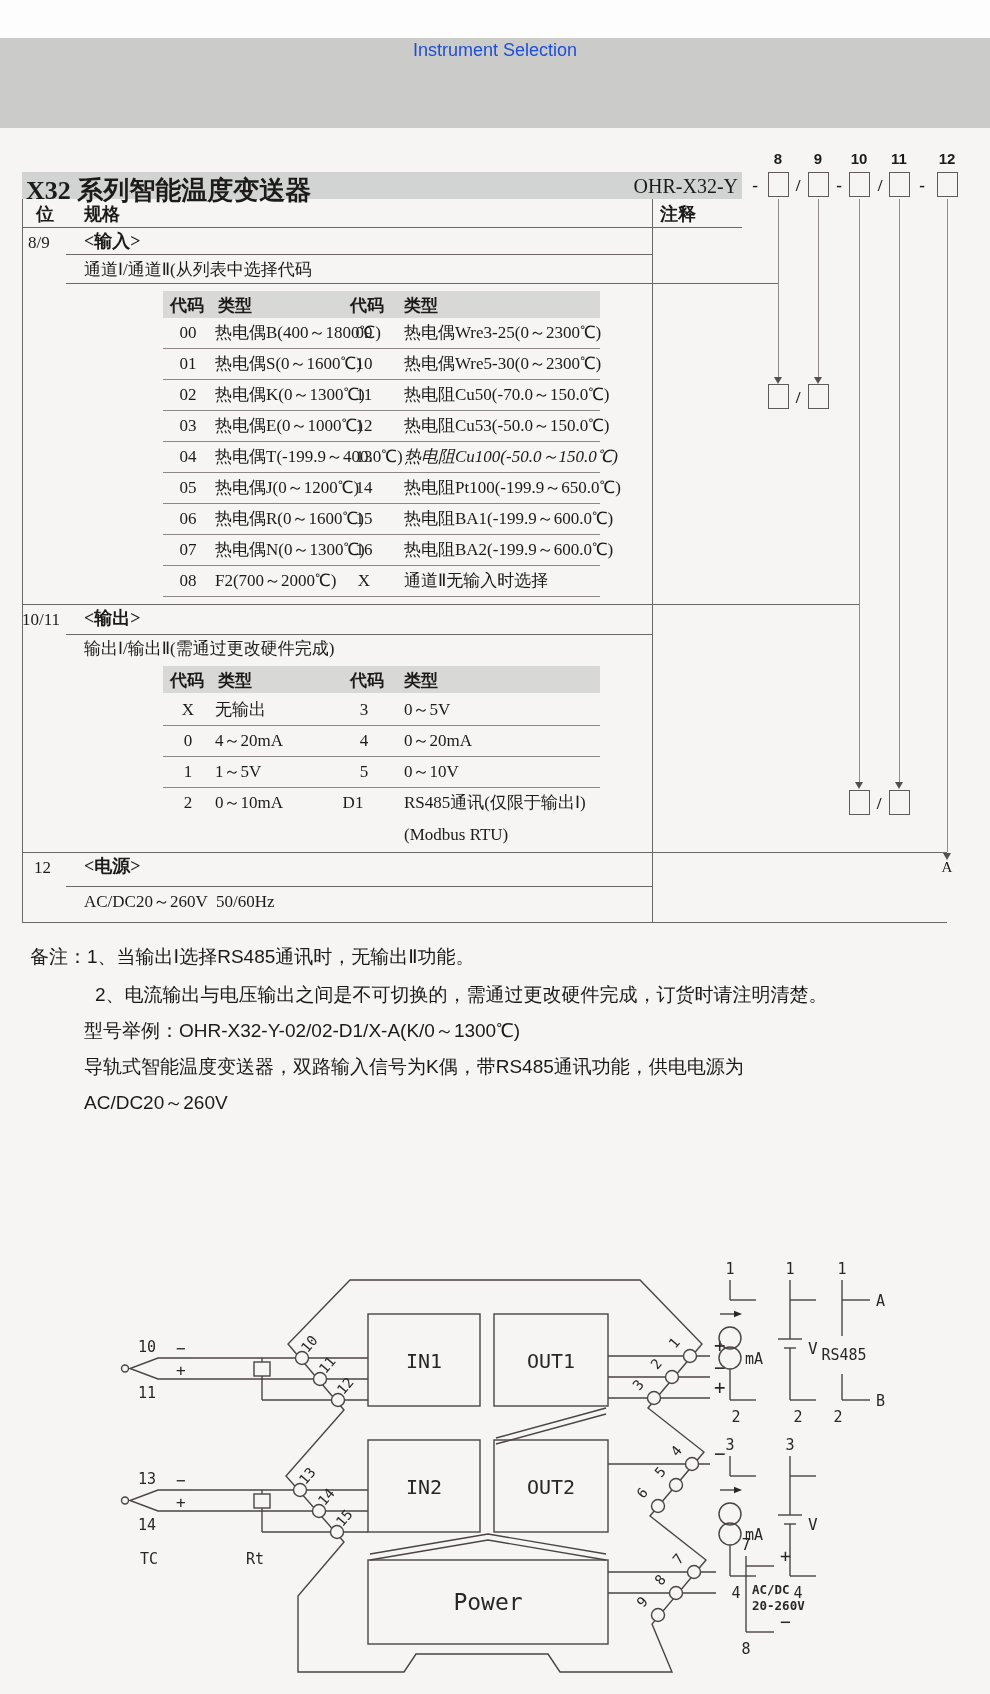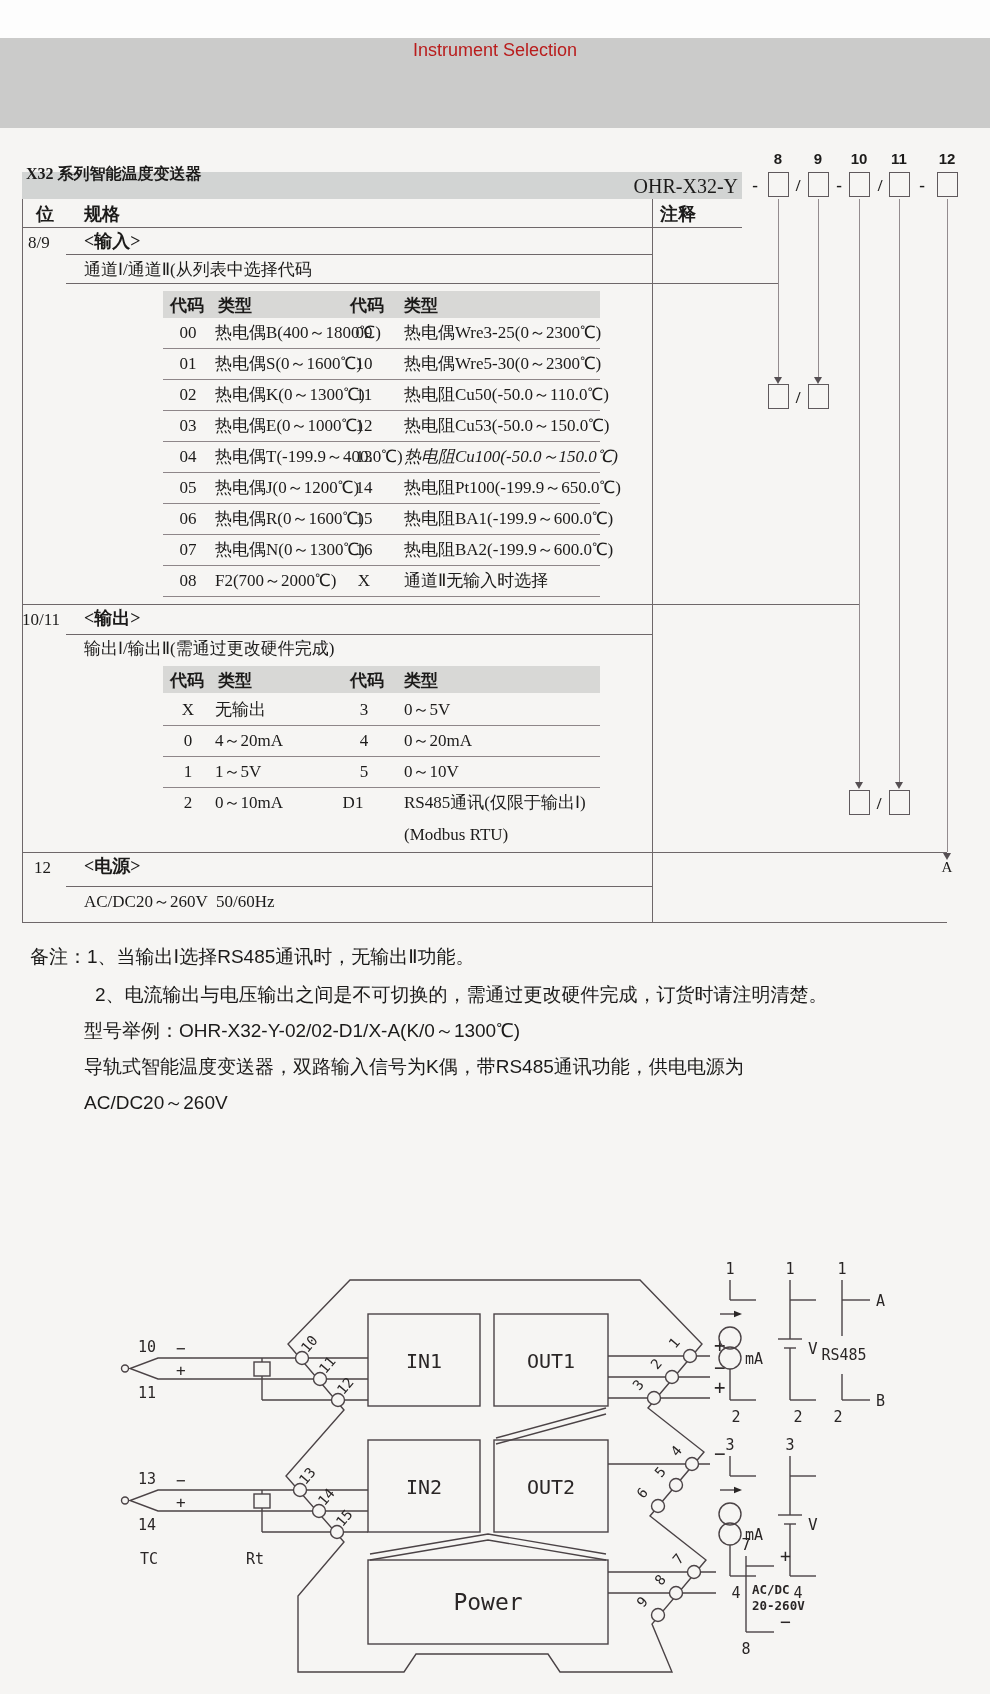--- a/index.html
+++ b/index.html
@@ -2,21 +2,21 @@
 <html><head>
 <meta charset="utf-8">
 <style>
   html,body{margin:0;padding:0;}
   .page{position:relative;width:990px;height:1694px;background:#f6f5f3;overflow:hidden;
         font-family:"Liberation Serif", serif;color:#1c1b1a;}
   .topstrip{position:absolute;left:0;top:0;width:990px;height:38px;background:#fdfdfd;}
   .banner{position:absolute;left:0;width:990px;background:#cbcbca;text-align:center;
           font-family:"Liberation Sans", sans-serif;}
   .banner .bt{font-size:46px;font-weight:700;letter-spacing:2px;color:#0e0d0d;line-height:1.15;}
-  .banner .bs{font-size:18px;color:#b91c1c;margin-top:-4px;}
+  .banner .bs{font-size:18px;color:#1d4ed8;margin-top:-4px;}
   .t{position:absolute;white-space:pre;font-size:17px;line-height:1.25;}
   .b{font-weight:700;}
   .hl{position:absolute;height:1px;background:#6e6769;}
   .hl2{position:absolute;height:1px;background:#8e8689;}
   .vl{position:absolute;width:1px;background:#6e6769;}
   .vl2{position:absolute;width:1px;background:#938b8e;}
   .band{position:absolute;background:#d8d8d6;}
   .cbox{position:absolute;width:21px;height:25px;border:1.5px solid #5f595c;background:transparent;box-sizing:border-box;}
   .arr{position:absolute;width:0;height:0;border-left:4px solid transparent;border-right:4px solid transparent;border-top:7px solid #554f52;}
   .dig{position:absolute;width:24px;text-align:center;font:700 15px "Liberation Sans",sans-serif;}
@@ -35,21 +35,21 @@
     <div class="bs">Instrument Selection</div>
   </header>
 
   <span class="dig" style="left:766px;top:150px;">8</span>
   <span class="dig" style="left:806px;top:150px;">9</span>
   <span class="dig" style="left:847px;top:150px;">10</span>
   <span class="dig" style="left:887px;top:150px;">11</span>
   <span class="dig" style="left:935px;top:150px;">12</span>
 
   <div style="position:absolute;left:22px;top:172px;width:720px;height:27px;background:#d2d4d3;"></div>
-  <span class="t b" style="left:26px;top:164px;font-size:16px;">X32 系列智能温度变送器</span>
+  <span class="t b" style="left:26px;top:175px;font-size:26px;">X32 系列智能温度变送器</span>
   <span class="t" style="left:600px;top:174px;width:138px;text-align:right;font-size:20px;">OHR-X32-Y</span>
 
   <span class="sym" style="left:747px;top:176px;">-</span>
   <div class="cbox" style="left:768px;top:172px;"></div>
   <span class="sym" style="left:790px;top:176px;">/</span>
   <div class="cbox" style="left:808px;top:172px;"></div>
   <span class="sym" style="left:831px;top:176px;">-</span>
   <div class="cbox" style="left:849px;top:172px;"></div>
   <span class="sym" style="left:872px;top:176px;">/</span>
   <div class="cbox" style="left:889px;top:172px;"></div>
@@ -104,21 +104,21 @@
   <span class="t" style="left:215px;top:322px;">热电偶B(400～1800℃)</span>
   <span class="t ctr" style="left:344px;top:322px;width:40px;">09</span>
   <span class="t" style="left:404px;top:322px;">热电偶Wre3-25(0～2300℃)</span>
   <span class="t ctr" style="left:168px;top:353px;width:40px;">01</span>
   <span class="t" style="left:215px;top:353px;">热电偶S(0～1600℃)</span>
   <span class="t ctr" style="left:344px;top:353px;width:40px;">10</span>
   <span class="t" style="left:404px;top:353px;">热电偶Wre5-30(0～2300℃)</span>
   <span class="t ctr" style="left:168px;top:384px;width:40px;">02</span>
   <span class="t" style="left:215px;top:384px;">热电偶K(0～1300℃)</span>
   <span class="t ctr" style="left:344px;top:384px;width:40px;">11</span>
-  <span class="t" style="left:404px;top:384px;">热电阻Cu50(-50.0～110.0℃)</span>
+  <span class="t" style="left:404px;top:384px;">热电阻Cu50(-70.0～150.0℃)</span>
   <span class="t ctr" style="left:168px;top:415px;width:40px;">03</span>
   <span class="t" style="left:215px;top:415px;">热电偶E(0～1000℃)</span>
   <span class="t ctr" style="left:344px;top:415px;width:40px;">12</span>
   <span class="t" style="left:404px;top:415px;">热电阻Cu53(-50.0～150.0℃)</span>
   <span class="t ctr" style="left:168px;top:446px;width:40px;">04</span>
   <span class="t" style="left:215px;top:446px;">热电偶T(-199.9～400.0℃)</span>
   <span class="t ctr" style="left:344px;top:446px;width:40px;">13</span>
   <span class="t" style="left:404px;top:446px;font-style:italic;">热电阻Cu100(-50.0～150.0℃)</span>
   <span class="t ctr" style="left:168px;top:477px;width:40px;">05</span>
   <span class="t" style="left:215px;top:477px;">热电偶J(0～1200℃)</span>

